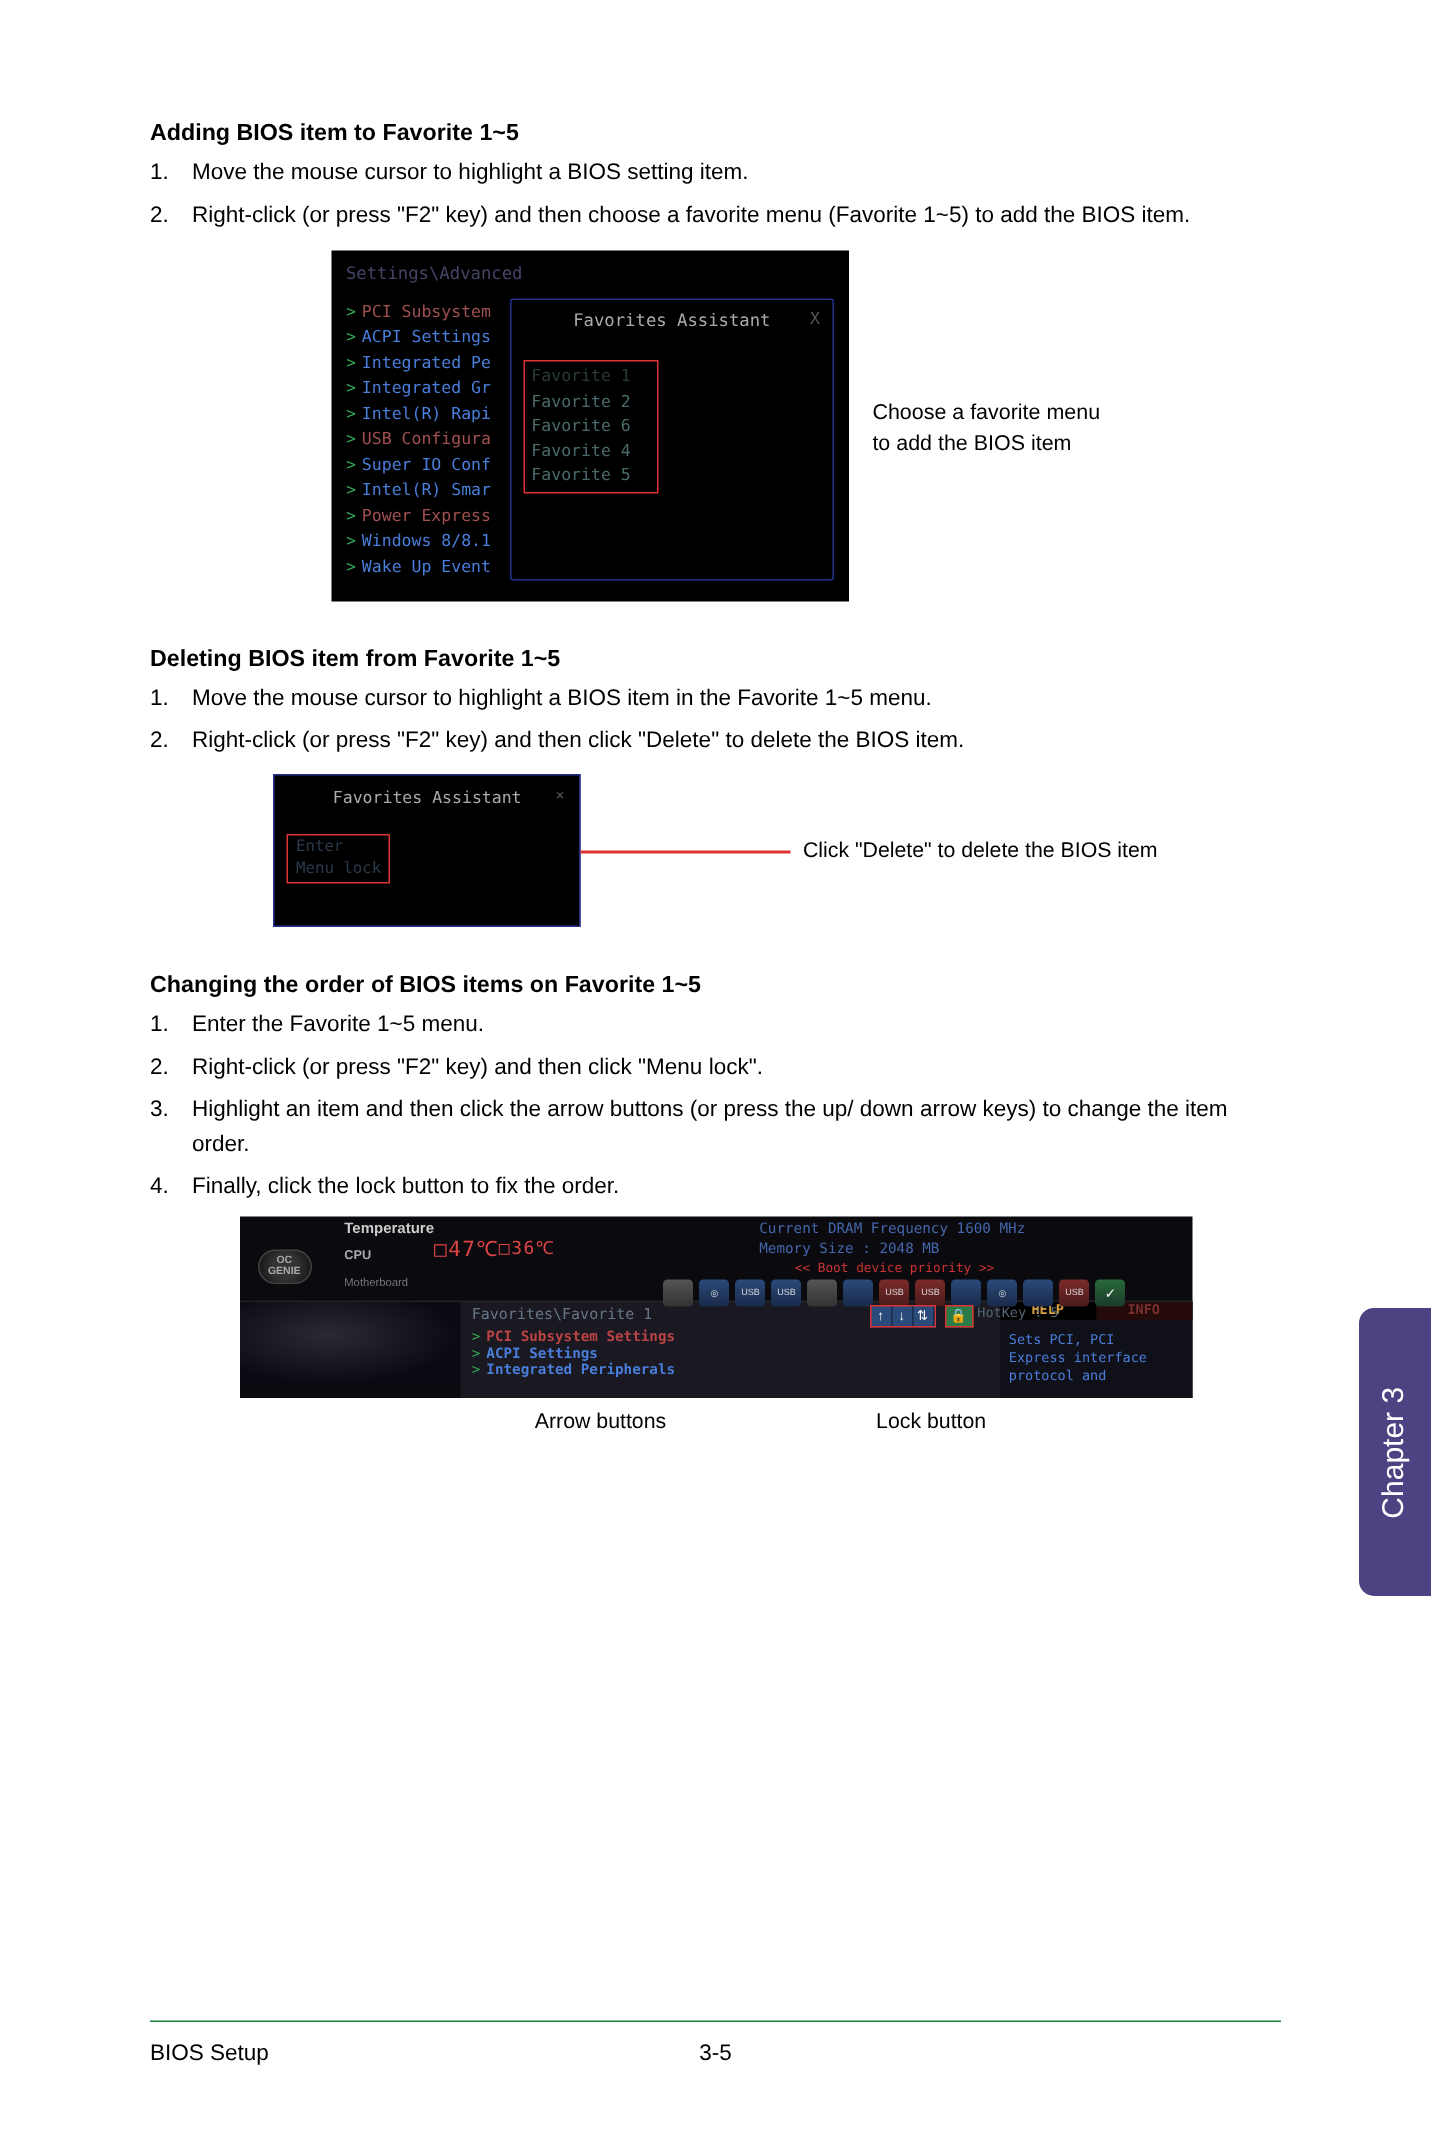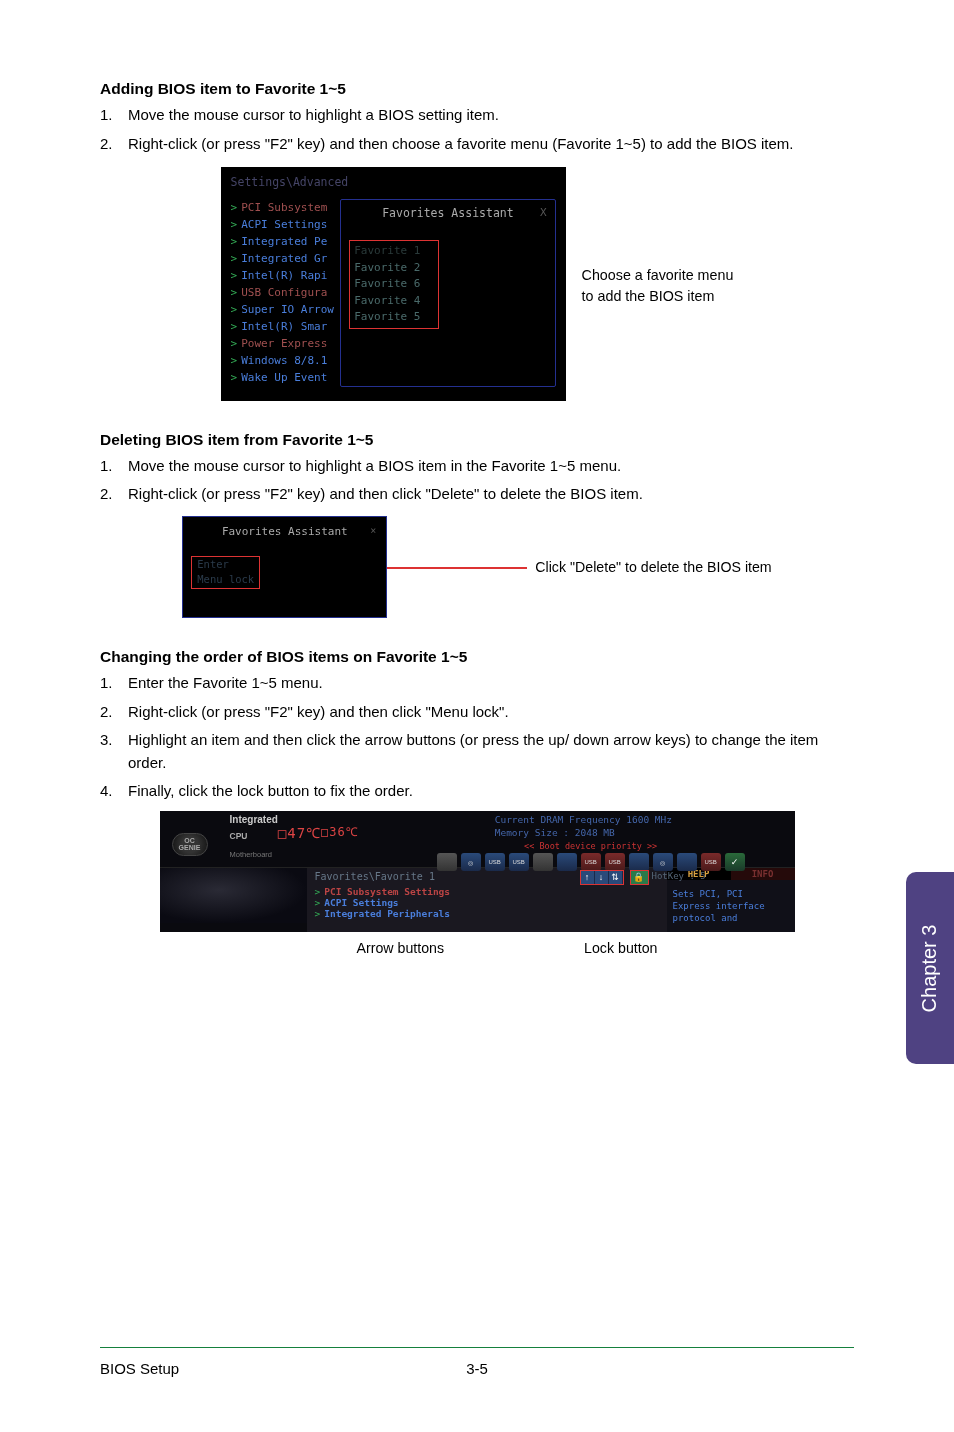--- a/index.html
+++ b/index.html
@@ -456,21 +456,21 @@
               <div class="item">
                 <span class="chev">&gt;</span>
                 <span class="lbl ">Intel(R) Rapi</span>
               </div>
               <div class="item">
                 <span class="chev">&gt;</span>
                 <span class="lbl red">USB Configura</span>
               </div>
               <div class="item">
                 <span class="chev">&gt;</span>
-                <span class="lbl ">Super IO Arrow</span>
+                <span class="lbl ">Super IO Conf</span>
               </div>
               <div class="item">
                 <span class="chev">&gt;</span>
                 <span class="lbl ">Intel(R) Smar</span>
               </div>
               <div class="item">
                 <span class="chev">&gt;</span>
                 <span class="lbl red">Power Express</span>
               </div>
               <div class="item">
@@ -554,21 +554,21 @@
   </ol>
 
   <div class="shot3-wrap">
     <div class="shot3">
       <div class="shot3-top">
         <div class="ocgenie">
           <span>OC</span>
             <span>GENIE</span>
         </div>
         <div class="temp-block">
-          <div class="temp-label">Integrated</div>
+          <div class="temp-label">Temperature</div>
           <div class="cpu-label">CPU</div>
           <div class="mb-label">Motherboard</div>
         </div>
         <div class="temp-vals">
           <span class="temp-val">□47℃</span>
           <span class="temp-val sm">□36℃</span>
         </div>
         <div class="right-info">
           <div class="dram-info">
             <span>Current DRAM Frequency 1600 MHz</span><br>

